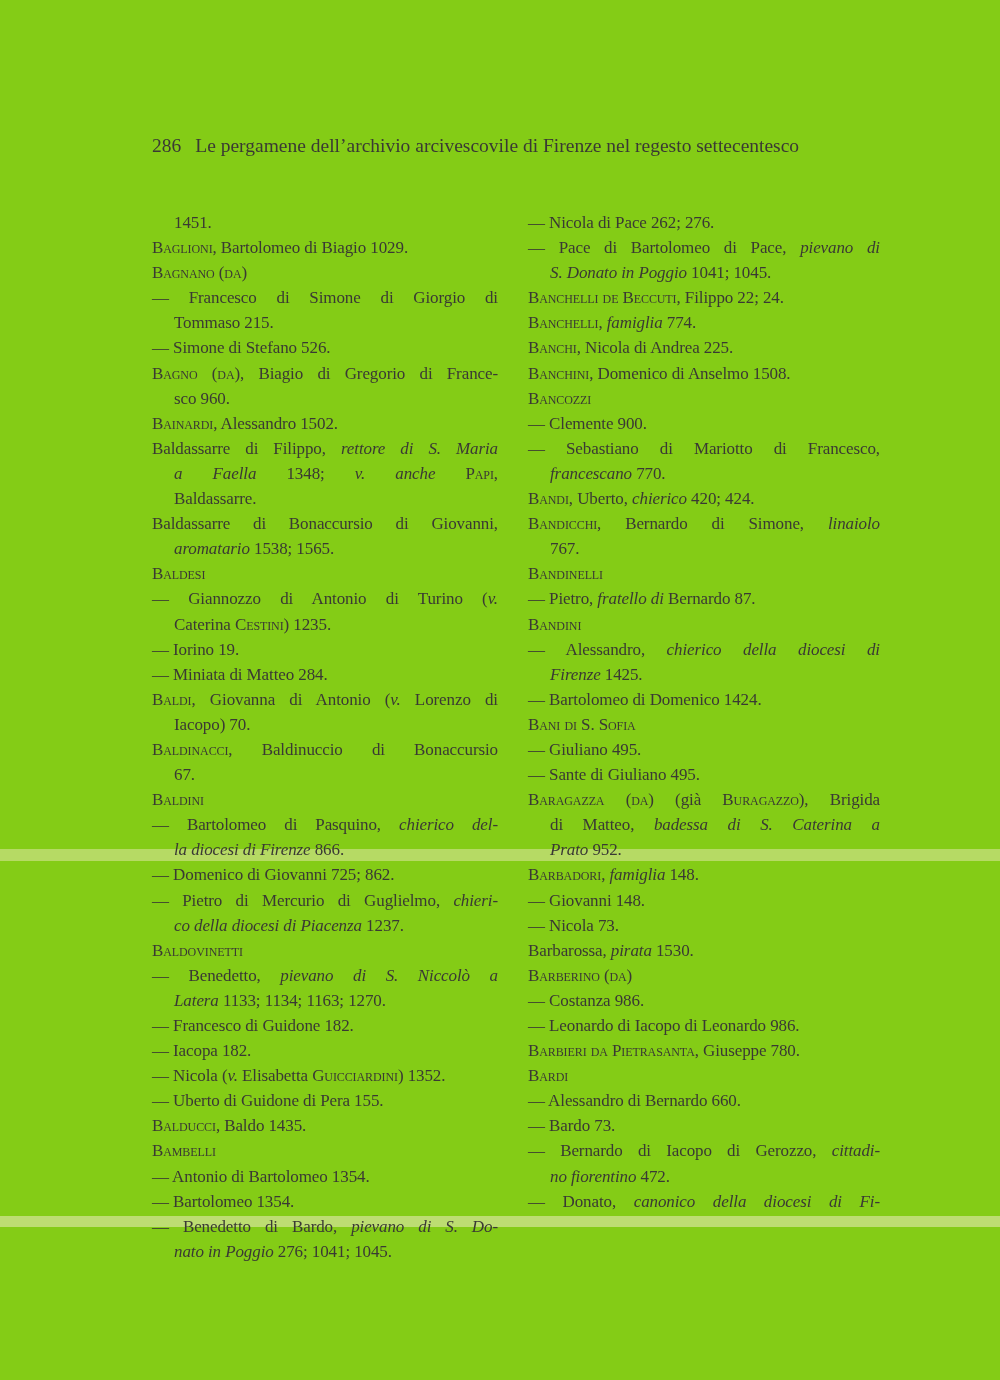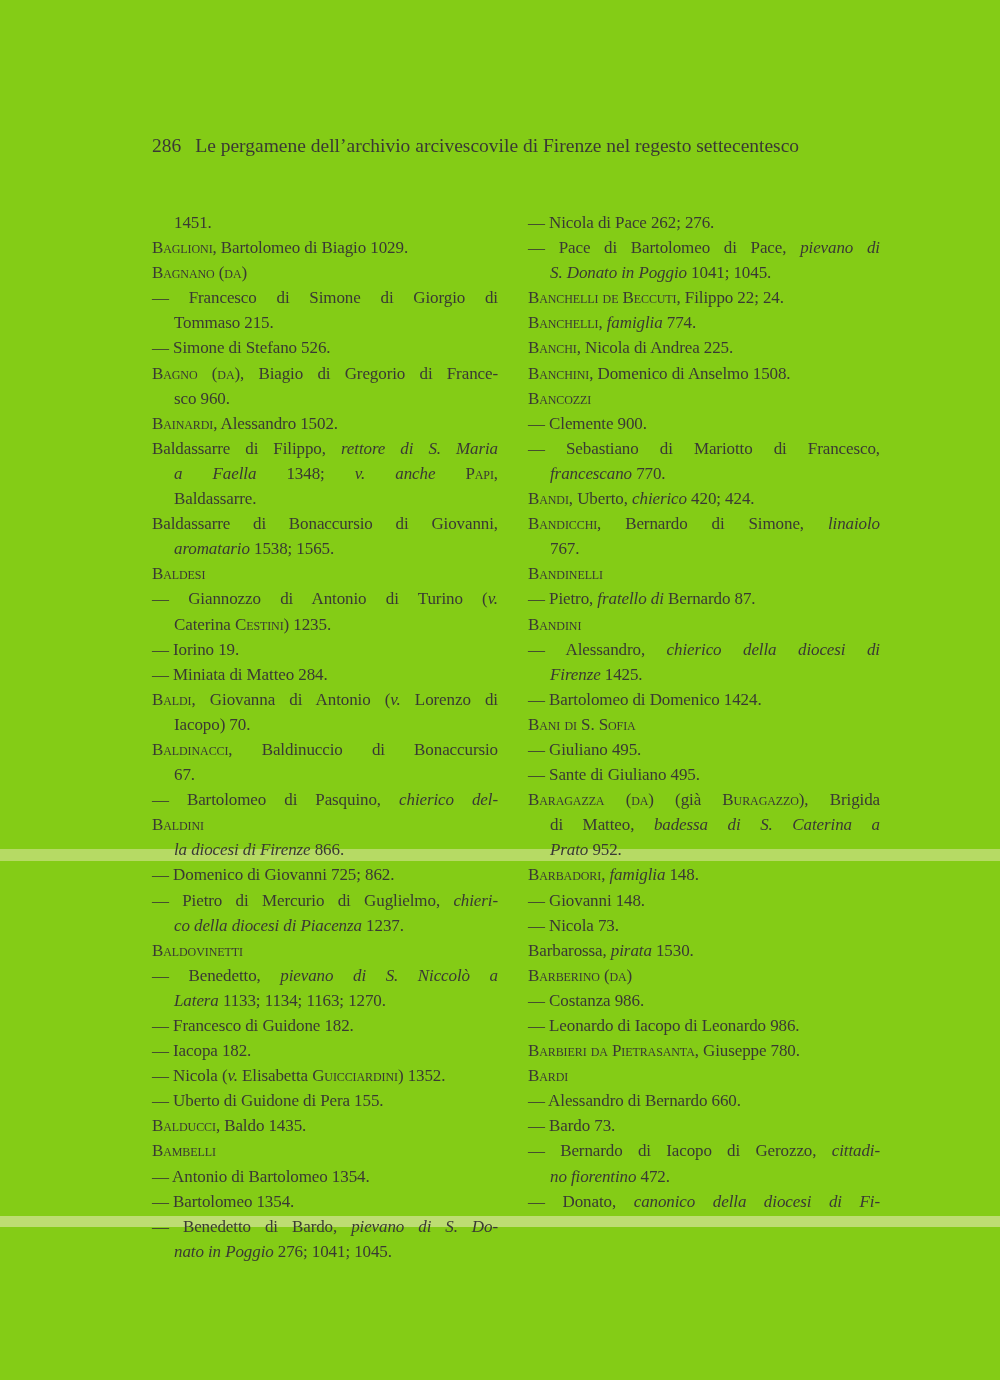--- a/index.html
+++ b/index.html
@@ -68,22 +68,22 @@
       <div class="line ind"><span class="i">aromatario</span><span class="n"> 1538; 1565.</span></div>
       <div class="line"><span class="sc">Baldesi</span></div>
       <div class="line just"><span class="n">— Giannozzo di Antonio di Turino (</span><span class="i">v.</span></div>
       <div class="line ind"><span class="n">Caterina </span><span class="sc">Cestini</span><span class="n">) 1235.</span></div>
       <div class="line"><span class="n">— Iorino 19.</span></div>
       <div class="line"><span class="n">— Miniata di Matteo 284.</span></div>
       <div class="line just"><span class="sc">Baldi</span><span class="n">, Giovanna di Antonio (</span><span class="i">v.</span><span class="n"> Lorenzo di</span></div>
       <div class="line ind"><span class="n">Iacopo) 70.</span></div>
       <div class="line just"><span class="sc">Baldinacci</span><span class="n">, Baldinuccio di Bonaccursio</span></div>
       <div class="line ind"><span class="n">67.</span></div>
+      <div class="line"><span class="sc">Baldini</span></div>
       <div class="line just"><span class="n">— Bartolomeo di Pasquino, </span><span class="i">chierico del-</span></div>
-      <div class="line"><span class="sc">Baldini</span></div>
       <div class="line ind"><span class="i">la diocesi di Firenze</span><span class="n"> 866.</span></div>
       <div class="line"><span class="n">— Domenico di Giovanni 725; 862.</span></div>
       <div class="line just"><span class="n">— Pietro di Mercurio di Guglielmo, </span><span class="i">chieri-</span></div>
       <div class="line ind"><span class="i">co della diocesi di Piacenza</span><span class="n"> 1237.</span></div>
       <div class="line"><span class="sc">Baldovinetti</span></div>
       <div class="line just"><span class="n">— Benedetto, </span><span class="i">pievano di S. Niccolò a</span></div>
       <div class="line ind"><span class="i">Latera</span><span class="n"> 1133; 1134; 1163; 1270.</span></div>
       <div class="line"><span class="n">— Francesco di Guidone 182.</span></div>
       <div class="line"><span class="n">— Iacopa 182.</span></div>
       <div class="line"><span class="n">— Nicola (</span><span class="i">v.</span><span class="n"> Elisabetta </span><span class="sc">Guicciardini</span><span class="n">) 1352.</span></div>

